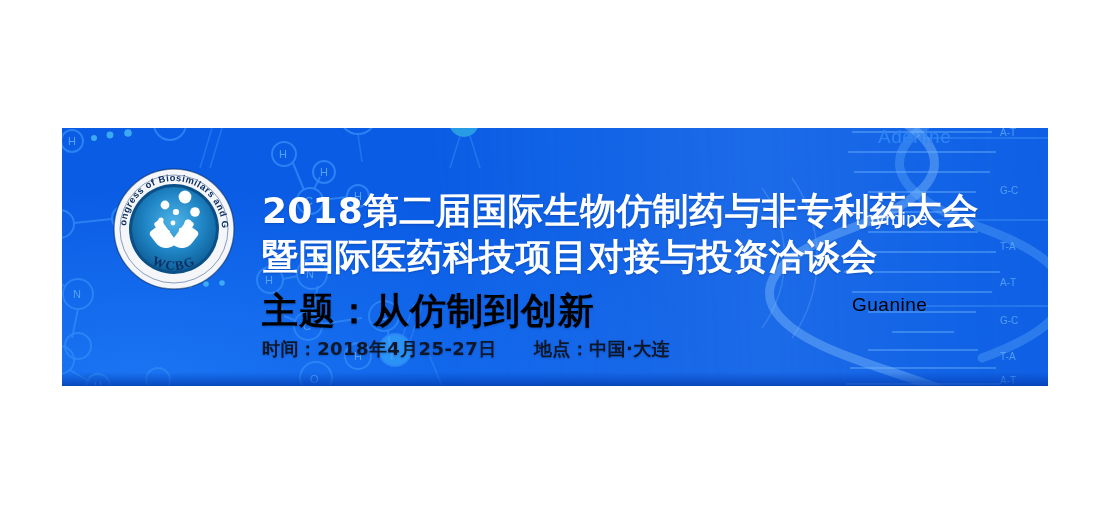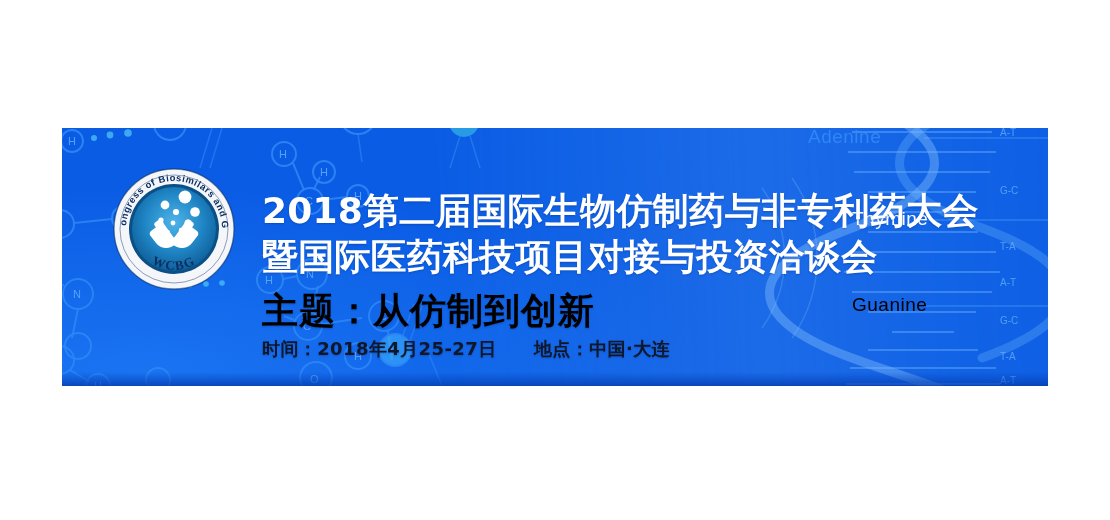--- a/index.html
+++ b/index.html
@@ -276,21 +276,21 @@
       </g>
 
       <g opacity=".22" stroke="#9ad2ff" fill="none" stroke-width="1.4">
         <path d="M 700 60 A 120 120 0 0 1 700 200"></path>
         <path d="M 730 50 A 140 140 0 0 1 730 210"></path>
       </g>
     </svg>
 
     <div class="bg-sweep"></div>
 
-    <div style="position:absolute; left:746px; top:-2px; width:120px;">
+    <div style="position:absolute; left:816px; top:-2px; width:120px;">
       <span style="color:#2f86f7; font-size:19px; font-family:'Liberation Sans',sans-serif; letter-spacing:.5px;">Adenine</span>
     </div>
     <div style="position:absolute; left:790px; top:80px; width:120px;">
       <span style="color:#ffffff; font-size:19px; font-family:'Liberation Sans',sans-serif; letter-spacing:.5px;">Thymine</span>
     </div>
     <div style="position:absolute; left:790px; top:166px; width:120px;">
       <span style="color:#000000; font-size:19px; font-family:'Liberation Sans',sans-serif; letter-spacing:.5px;">Guanine</span>
     </div>
 
     <div class="bg-bottomstrip"></div>

